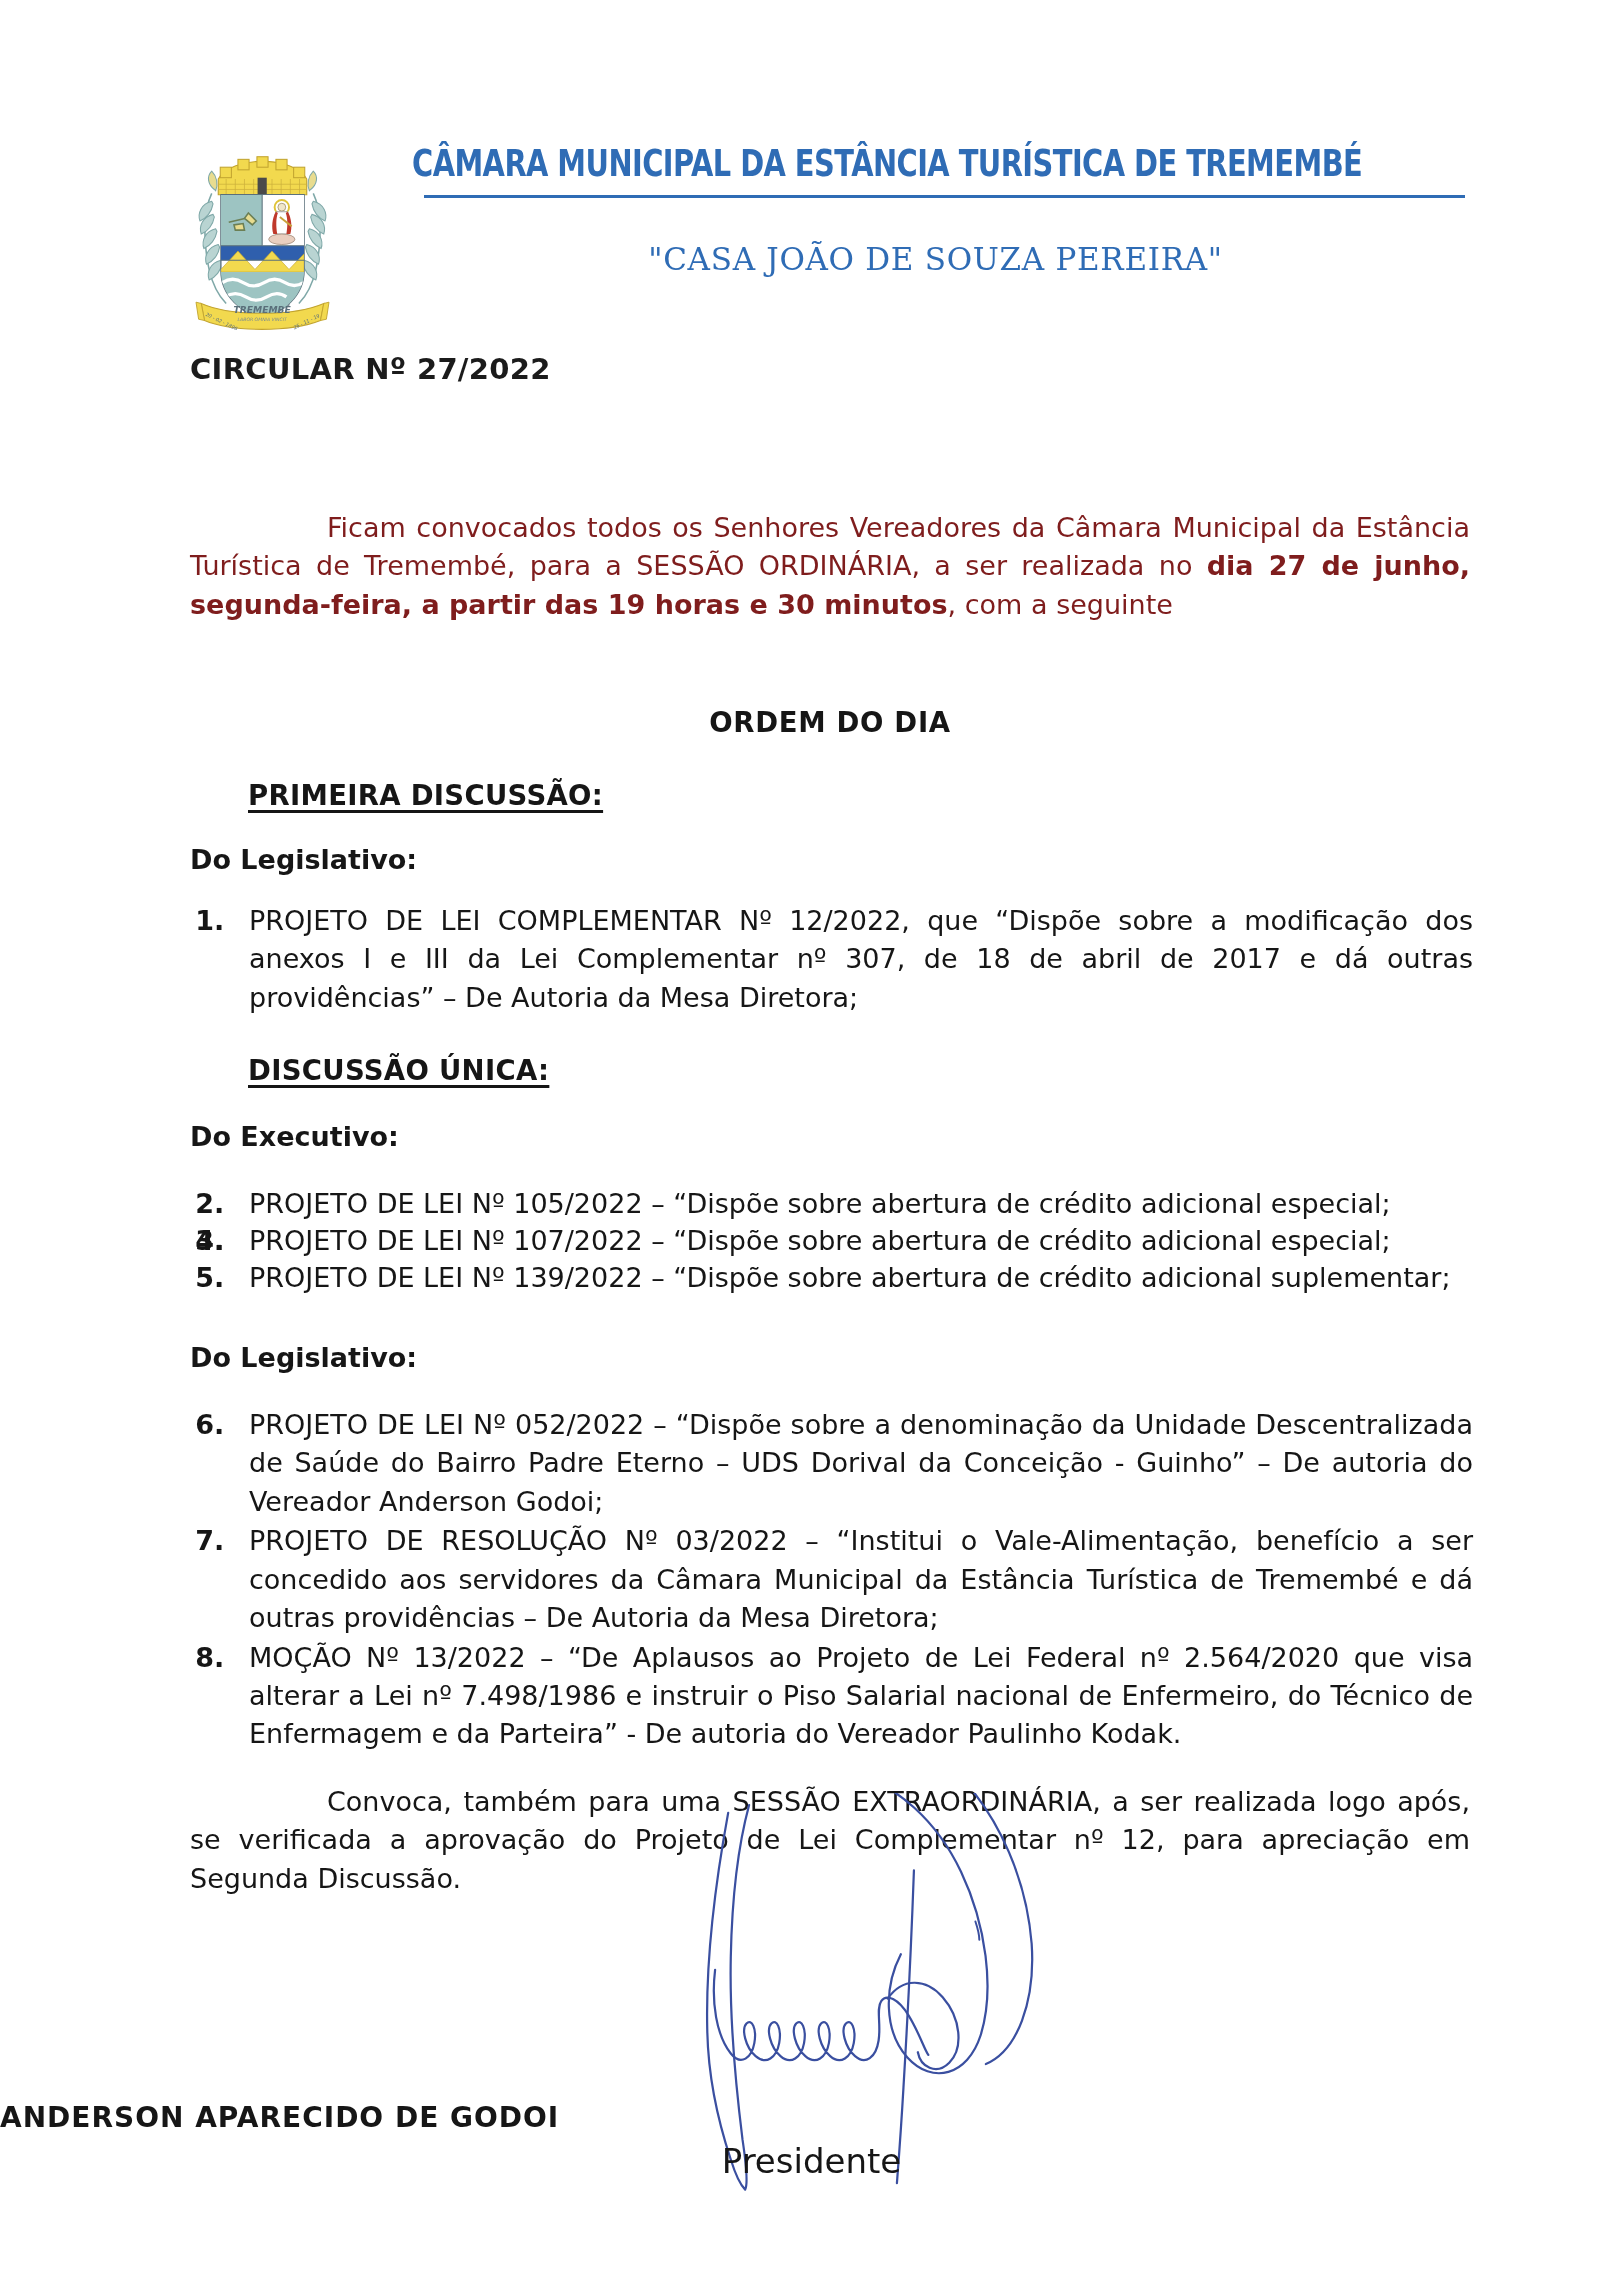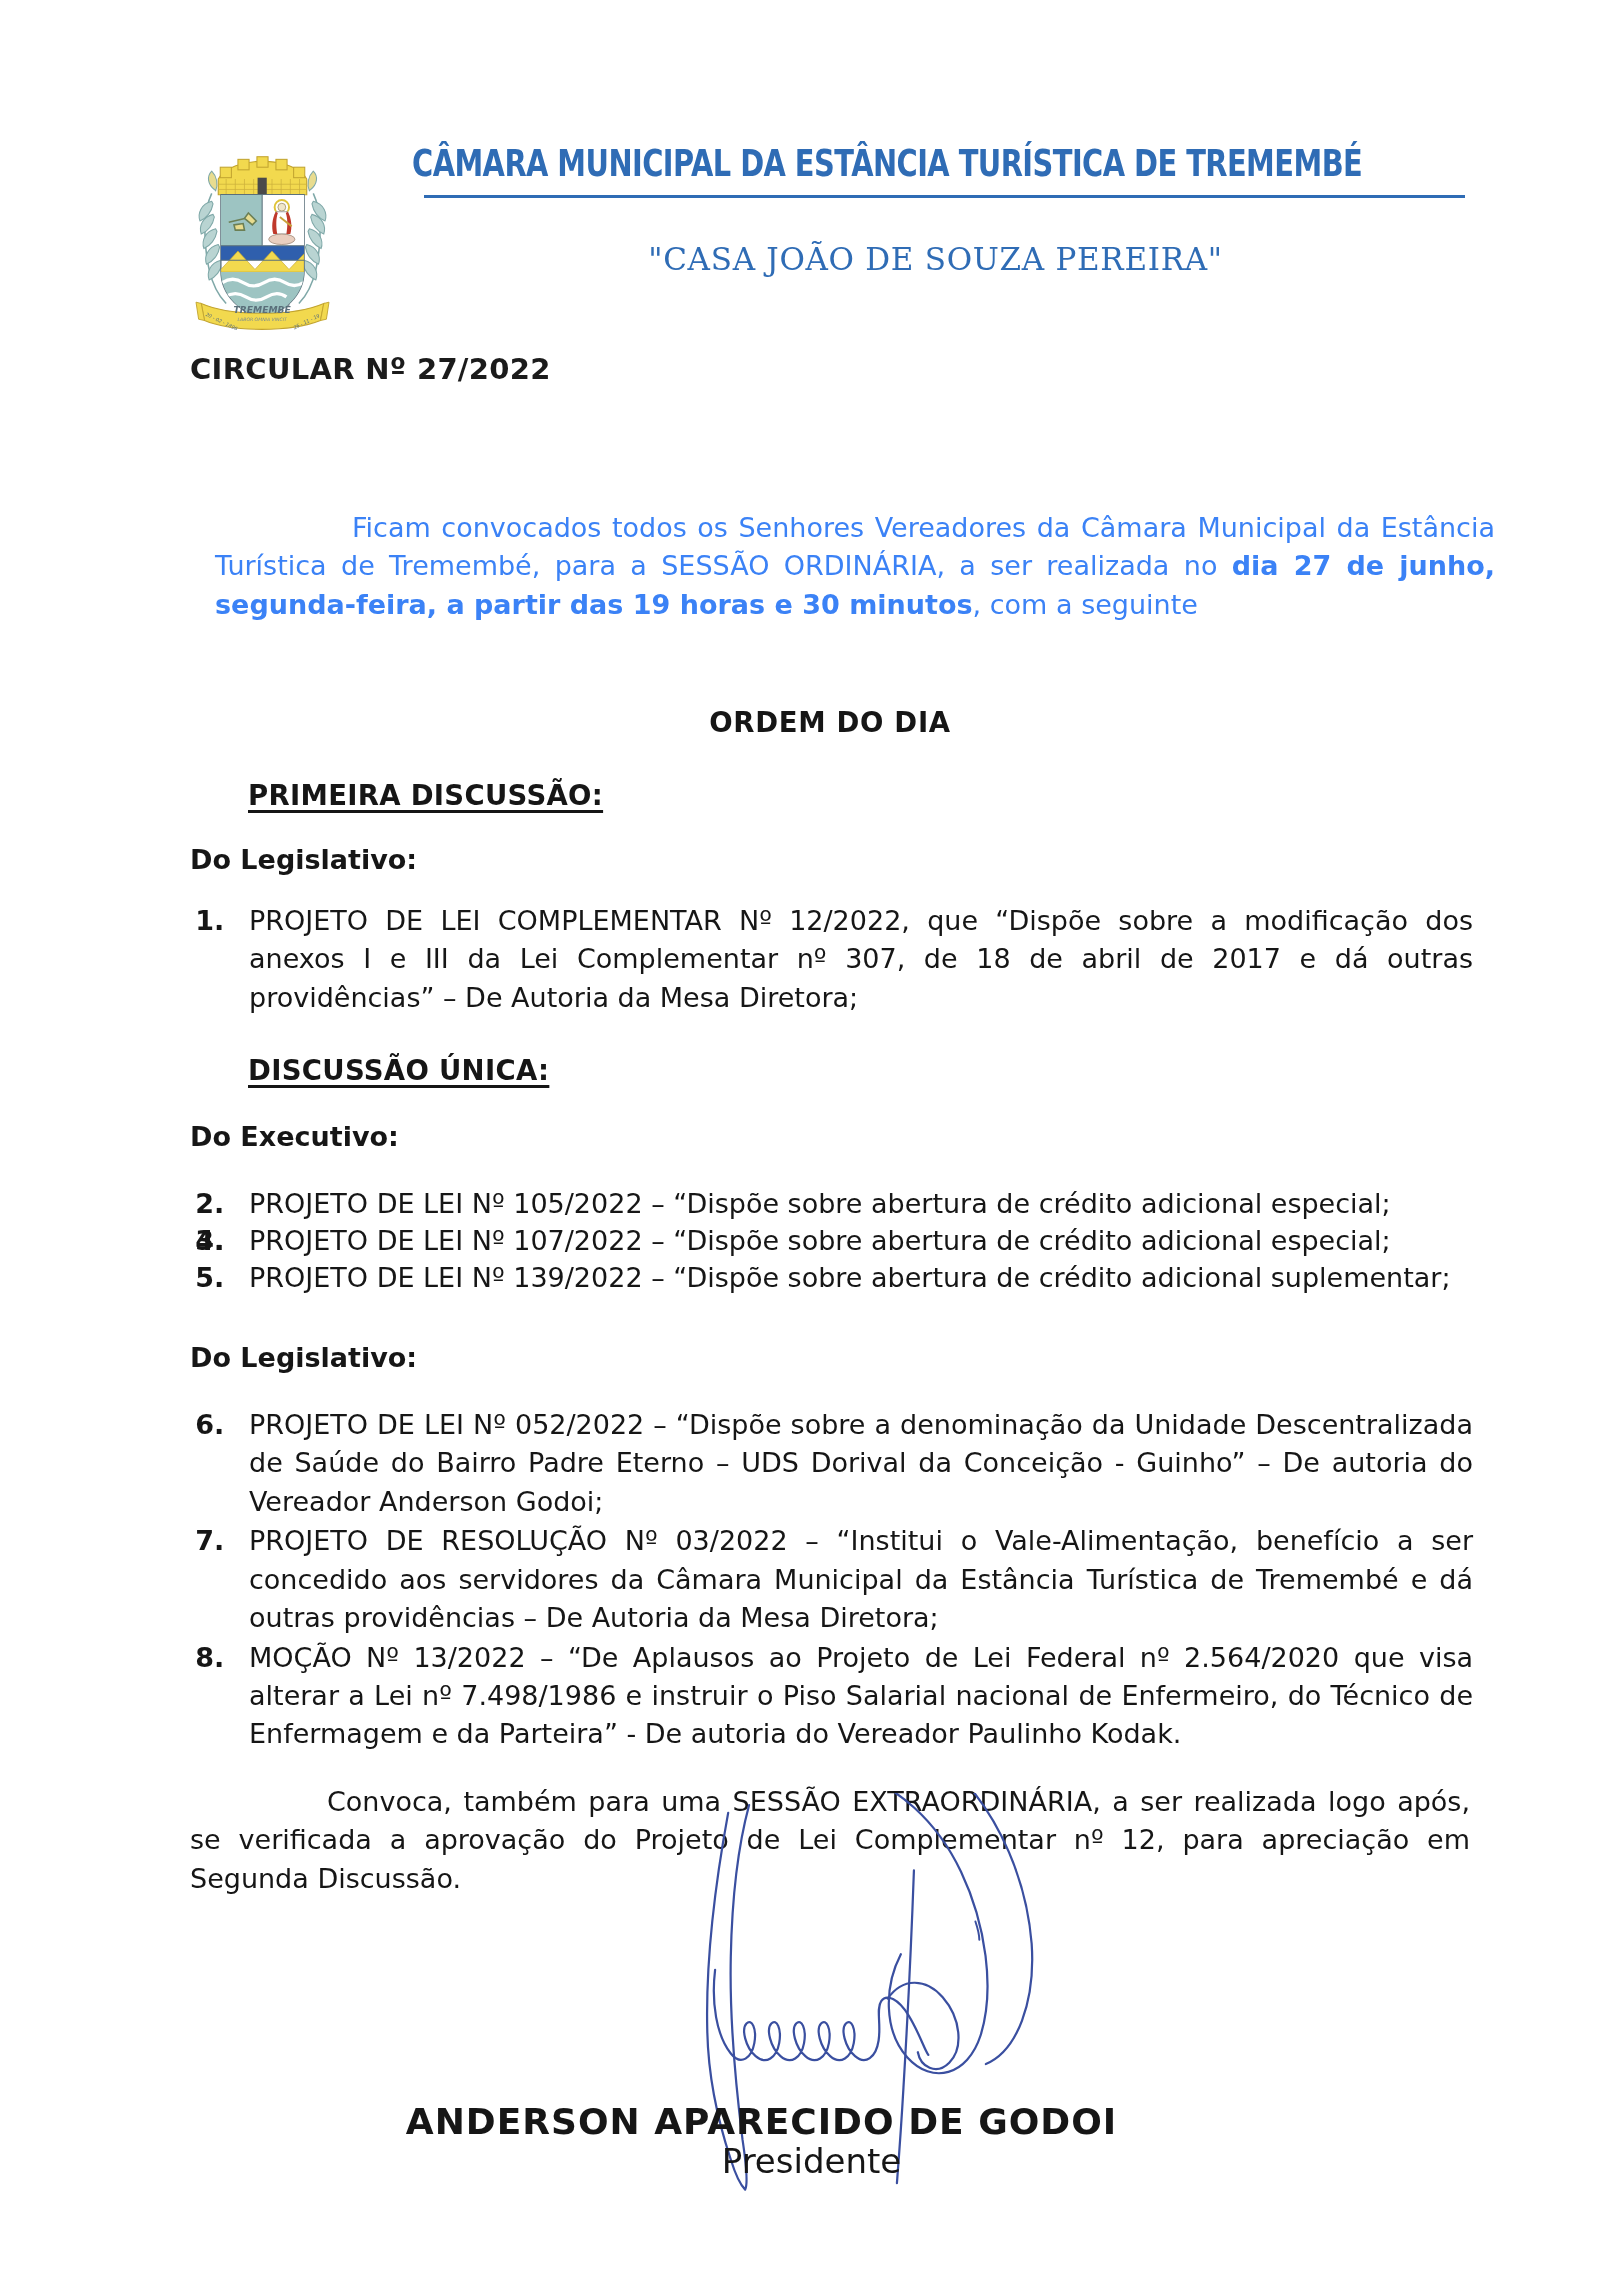--- a/index.html
+++ b/index.html
@@ -94,24 +94,23 @@
     color: #1b1b1b;
   }
 
   
   .body-text {
     position: absolute;
     left: 190px;
     width: 1280px;
     font-size: 27px;
     line-height: 1.42;
-    color: #3b82f6;
+    color: #7f1d1d;
     text-align: justify;
     text-justify: inter-word;
-    margin-left: 25px;
   }
   .intro { top: 509px; }
   .intro .indent { display: inline-block; width: 137px; }
 
   .ordem-do-dia {
     position: absolute;
     left: 190px;
     top: 706px;
     width: 1280px;
     text-align: center;
@@ -207,22 +206,22 @@
     width: 484px;
     height: 406px;
     pointer-events: none;
   }
   .signature-ink svg { display: block; width: 484px; height: 406px; }
   .signer-name {
     position: absolute;
     left: 0;
     top: 203px;
     width: 1523px;
-    text-align: center;
-    font-size: 36px;
+    text-align: left;
+    font-size: 28px;
     font-weight: bold;
     letter-spacing: 1px;
     color: #161616;
   }
   .signer-role {
     position: absolute;
     left: 0;
     top: 243px;
     width: 1623px;
     text-align: center;

